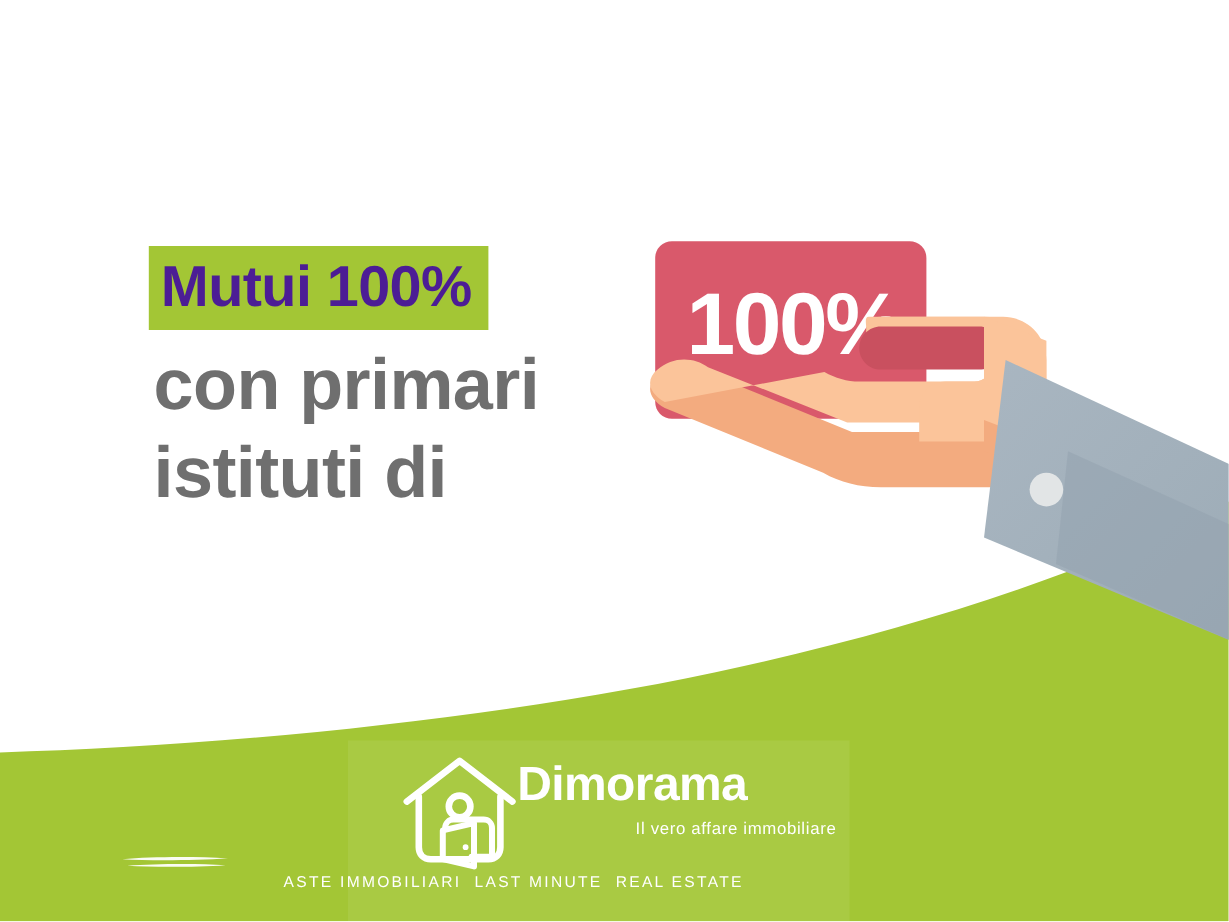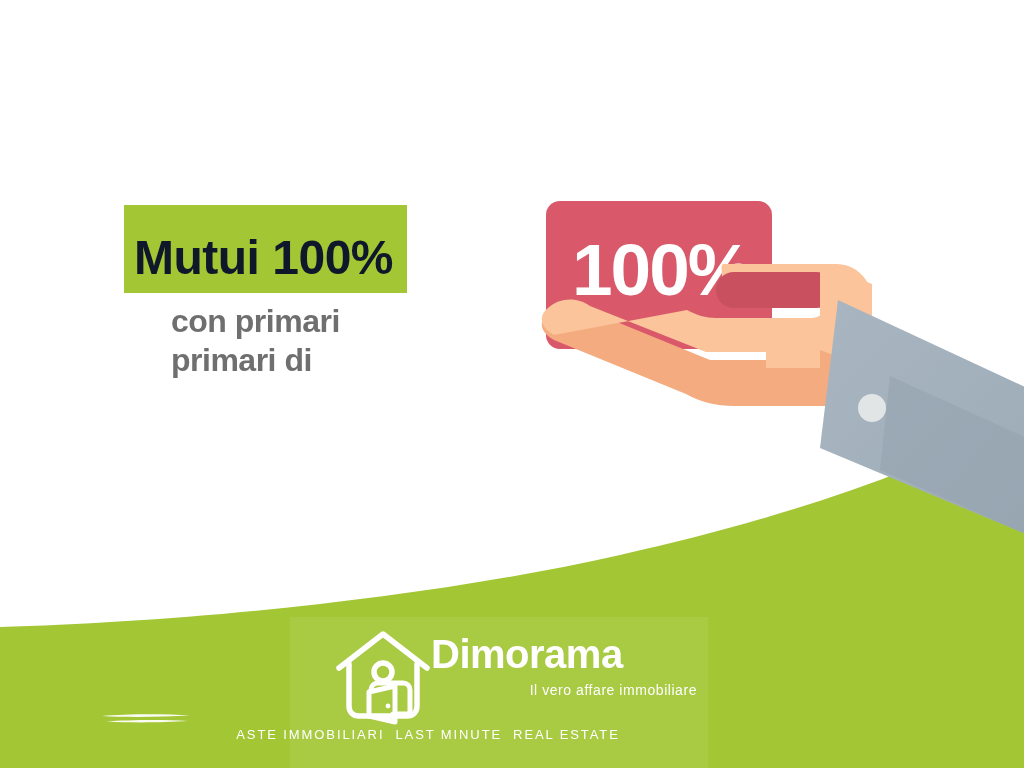--- a/index.html
+++ b/index.html
@@ -32,38 +32,37 @@
     left: 124px;
     top: 205px;
     width: 400px;
   }
   .headline-hl-wrap {
     display: block;
   }
   .headline-hl {
     display: inline-block;
     background: #a3c635;
-    color: #0f172a;
+    color: #4c1d95;
     font-size: 48px;
     font-weight: bold;
     line-height: 1.0;
     letter-spacing: -0.5px;
-    padding: 29px 14px 11px 10px;
+    padding: 11px 14px 11px 10px;
     white-space: nowrap;
   }
   .headline-rest {
     display: block;
     margin-top: 9px;
     color: #6f6f6f;
-    font-size: 32px;
+    font-size: 60px;
     font-weight: bold;
     line-height: 1.22;
     letter-spacing: -0.5px;
     padding-left: 4px;
-    margin-left: 43px;
   }
   .headline-rest span {
     display: block;
   }
 
   
   .illustration {
     position: absolute;
     left: 520px;
     top: 180px;
@@ -141,21 +140,21 @@
     <path d="M0,627 C180,622 420,600 620,555 C780,519 910,475 1024,418 L1024,768 L0,768 Z" fill="#a3c635"></path>
     <rect x="290" y="617" width="418" height="151" fill="#ffffff" opacity="0.07"></rect>
   </svg>
 
   <div class="headline">
     <span class="headline-hl-wrap">
       <span class="headline-hl">Mutui 100%</span>
     </span>
     <span class="headline-rest">
       <span>con primari</span>
-      <span>primari di</span>
+      <span>istituti di</span>
     </span>
   </div>
 
   <svg class="illustration" viewBox="0 0 520 360" xmlns="http://www.w3.org/2000/svg">
     <defs>
       <linearGradient id="sleeveGrad" x1="0" y1="0" x2="1" y2="1">
         <stop offset="0%" stop-color="#a9b6c1"></stop>
         <stop offset="100%" stop-color="#9cabb6"></stop>
       </linearGradient>
     </defs>

